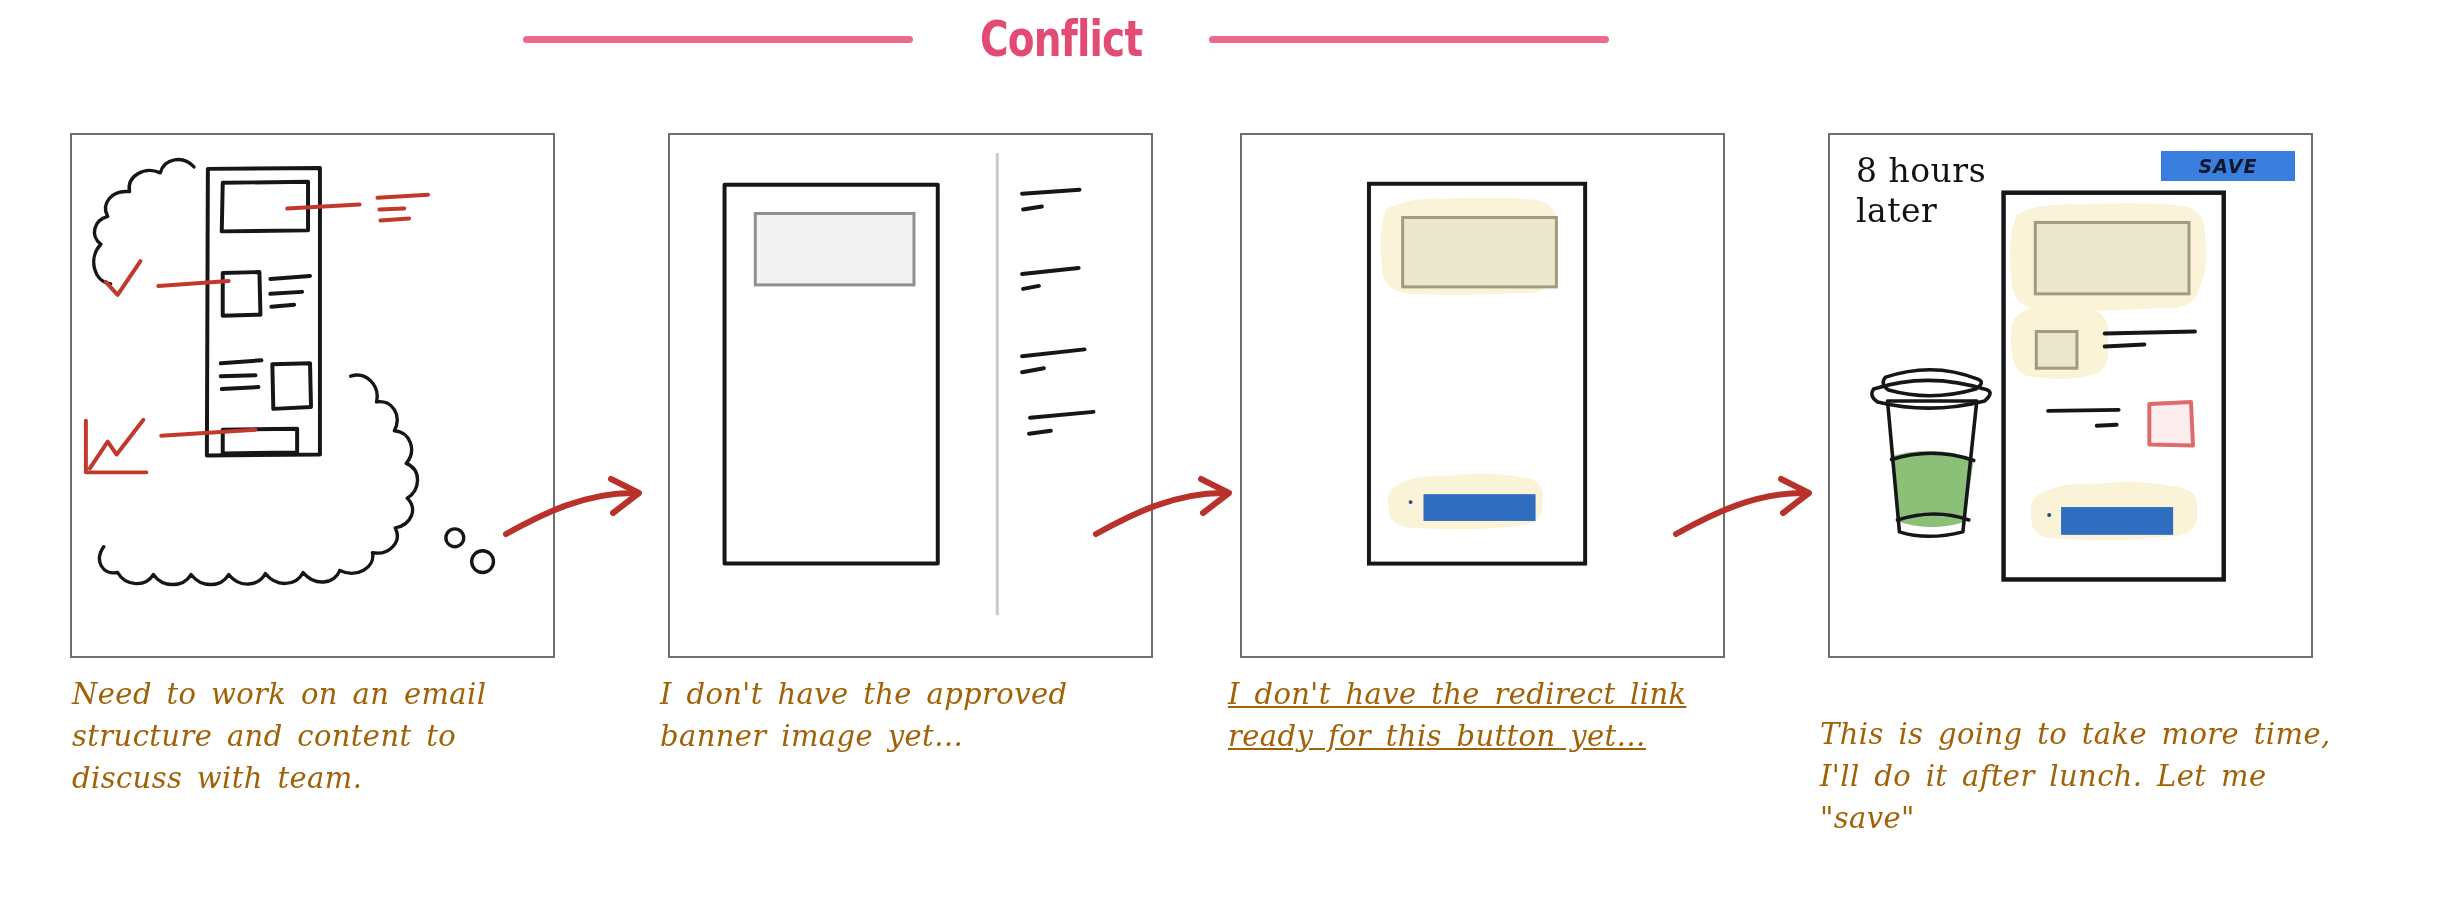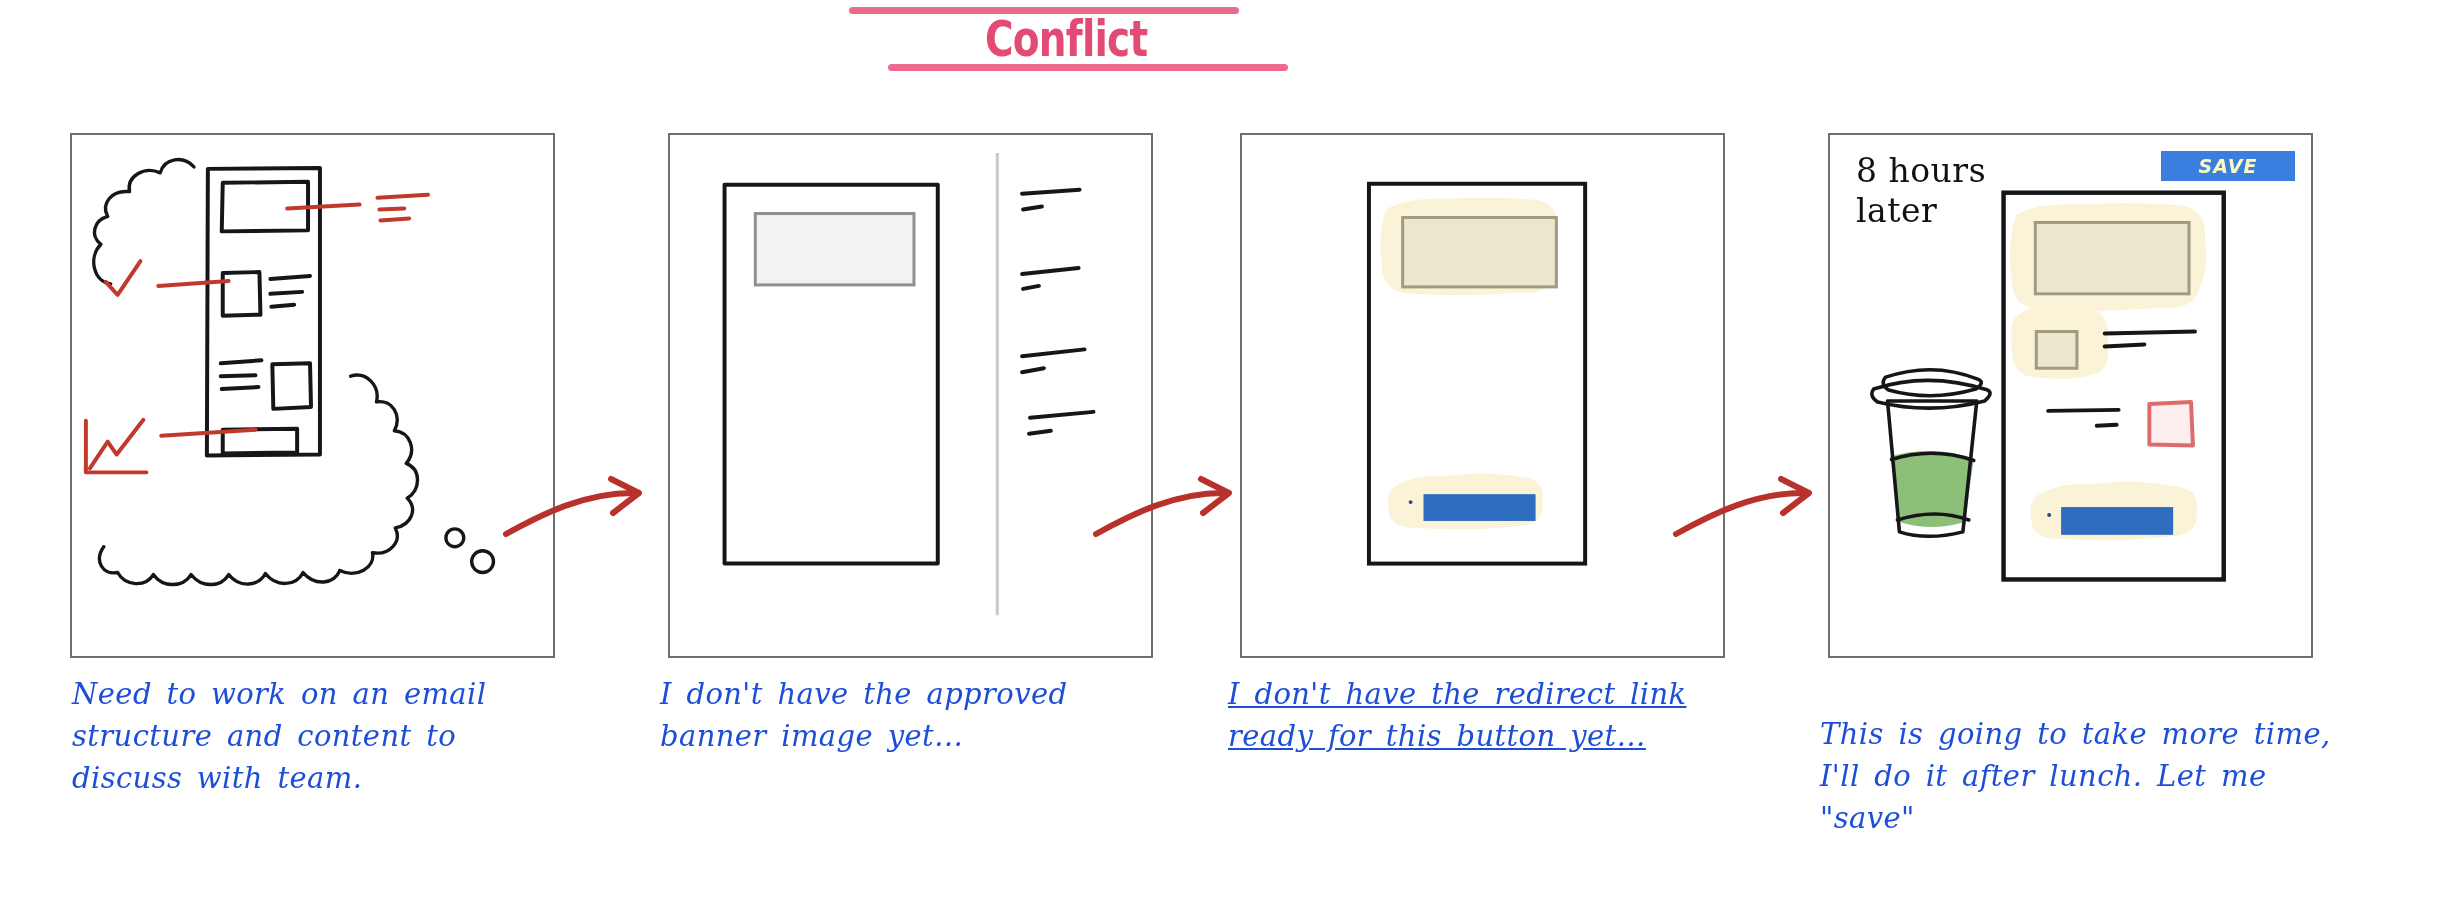--- a/index.html
+++ b/index.html
@@ -18,21 +18,20 @@
   
   .header {
     position: absolute;
     left: 0;
     top: 0;
     width: 2132px;
     height: 78px;
     display: flex;
     align-items: center;
     justify-content: center;
-    flex-direction: column;
   }
   .header-rule {
     height: 7px;
     background: #ec6b8c;
     border-radius: 4px;
   }
   .header-rule.left  { width: 390px; margin-right: 44px; }
   .header-rule.right { width: 400px; margin-left: 44px; }
   .header-title {
     font-family: "DejaVu Sans", sans-serif;
@@ -70,21 +69,21 @@
   .panel.p4 { left: 1828px; }
 
   .caption {
     position: absolute;
     top: 595px;
     width: 500px;
     font-family: "DejaVu Serif", serif;
     font-style: italic;
     font-size: 29px;
     line-height: 1.45;
-    color: #1d4ed8;
+    color: #a16207;
     letter-spacing: 0.4px;
     word-spacing: 5px;
   }
   .caption.c1 { left: 72px;   width: 470px; }
   .caption.c2 { left: 660px;  width: 500px; }
   .caption.c3 { left: 1228px; width: 490px; text-decoration: underline; }
   .caption.c4 { left: 1820px; width: 520px; margin-top: 40px; }
 
   
   .arrow {
@@ -117,21 +116,21 @@
     right: 16px;
     top: 16px;
     width: 134px;
     height: 30px;
     background: #3a7fe0;
     display: flex;
     align-items: center;
     justify-content: center;
   }
   .save-button-label {
-    color: #fef9c3;
+    color: #0f172a;
     font-family: "DejaVu Sans", sans-serif;
     font-weight: 700;
     font-size: 19px;
     font-style: italic;
     letter-spacing: 1px;
   }
 </style>
 </head>
 <body>
 

